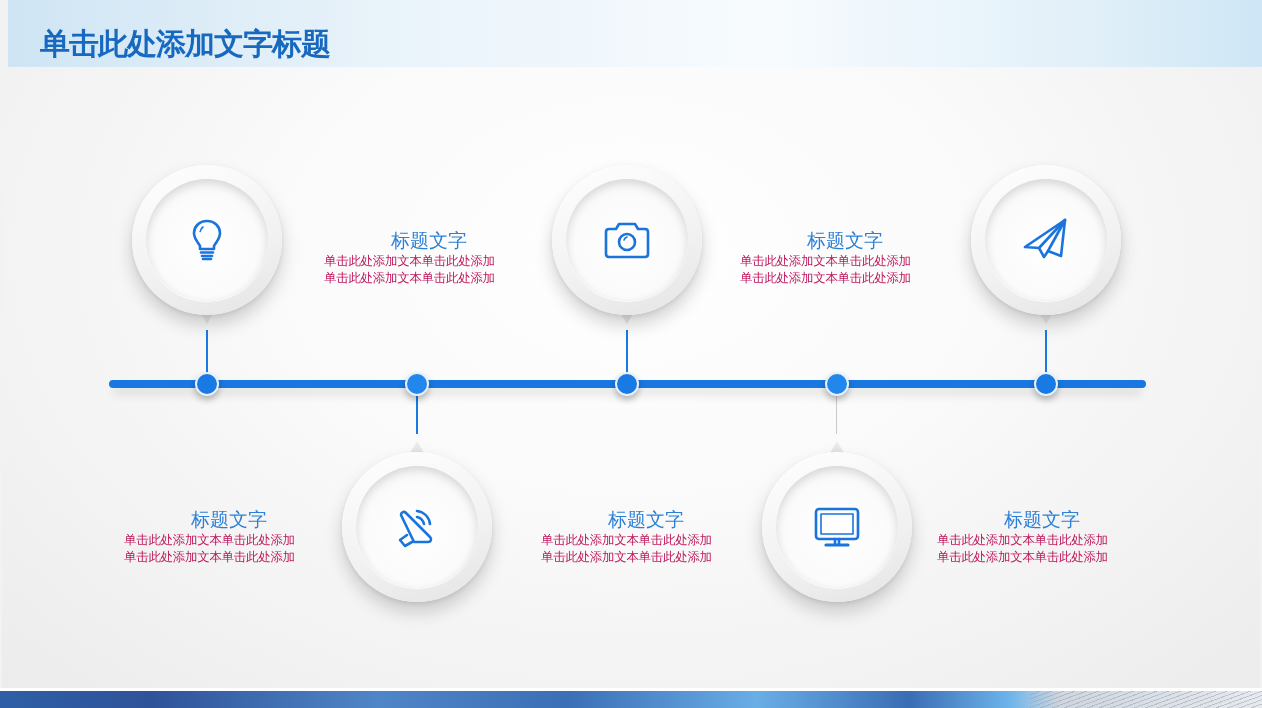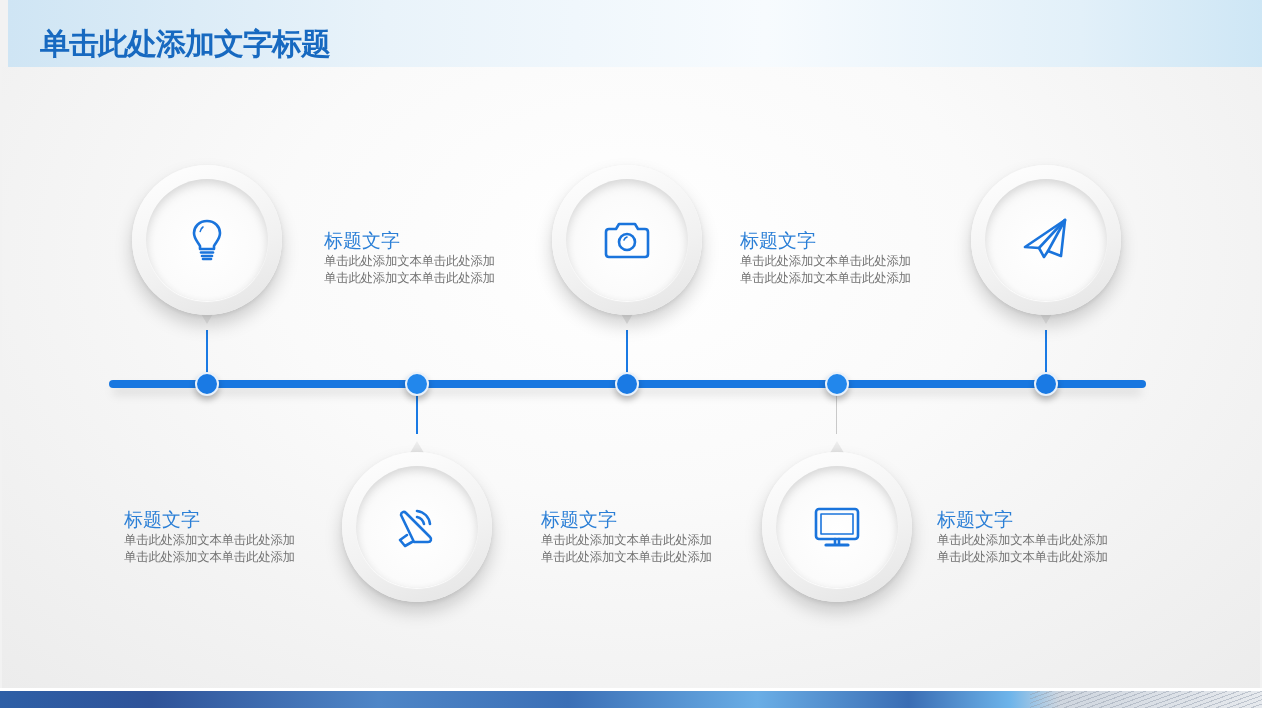--- a/index.html
+++ b/index.html
@@ -67,24 +67,24 @@
   }
   .tail {
     position: absolute; width: 14px; height: 12px;
     background: linear-gradient(180deg, #efefef, #e2e2e2);
     clip-path: polygon(0 0, 100% 0, 50% 100%);
   }
   .tail.up { clip-path: polygon(50% 0, 100% 100%, 0 100%); }
 
   .text-block { position: absolute; width: 210px; }
   .tb-title {
-    font-size: 19px; color: #2b7fd6; line-height: 24px; white-space: nowrap;
+    font-size: 19px; color: #2b7fd6; line-height: 24px; white-space: nowrap; text-align: center;
   }
   .tb-line {
-    font-size: 12.5px; color: #737373; line-height: 17px; white-space: nowrap; letter-spacing: -0.3px;
+    font-size: 12.5px; color: #be185d; line-height: 17px; white-space: nowrap; letter-spacing: -0.3px;
   }
 </style>
 </head>
 <body>
 
 <div class="header">
   <div class="header-title">单击此处添加文字标题</div>
 </div>
 
 <div class="content"></div>

